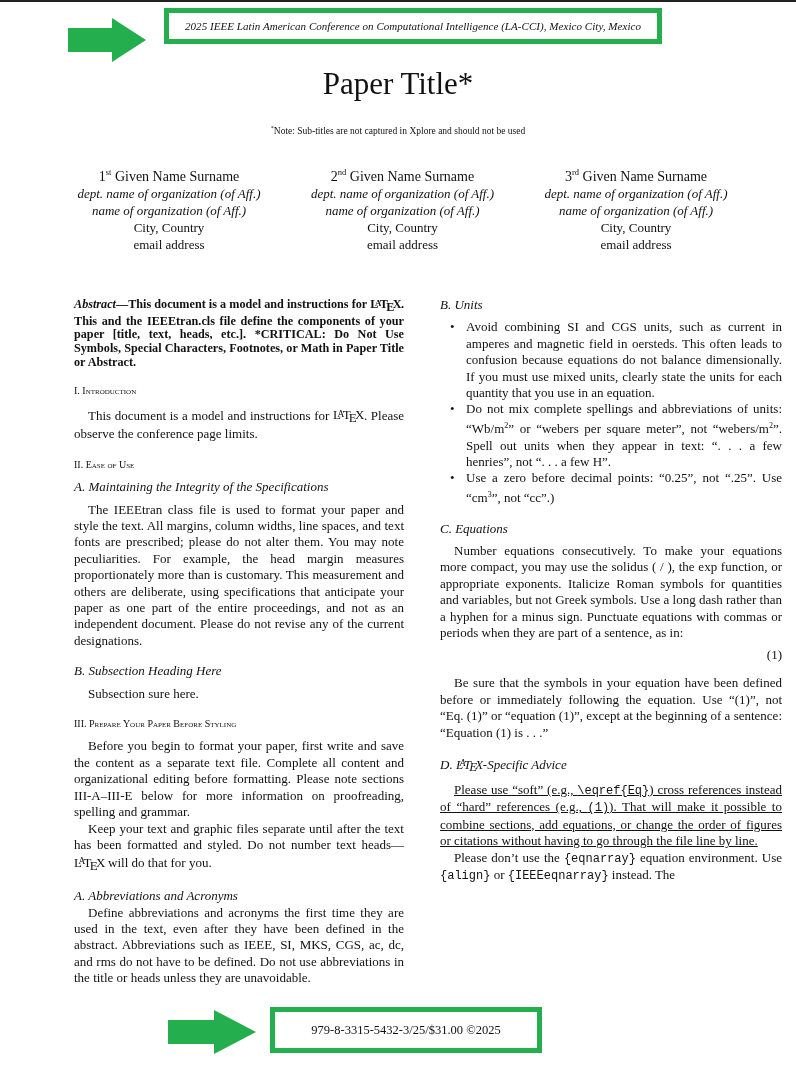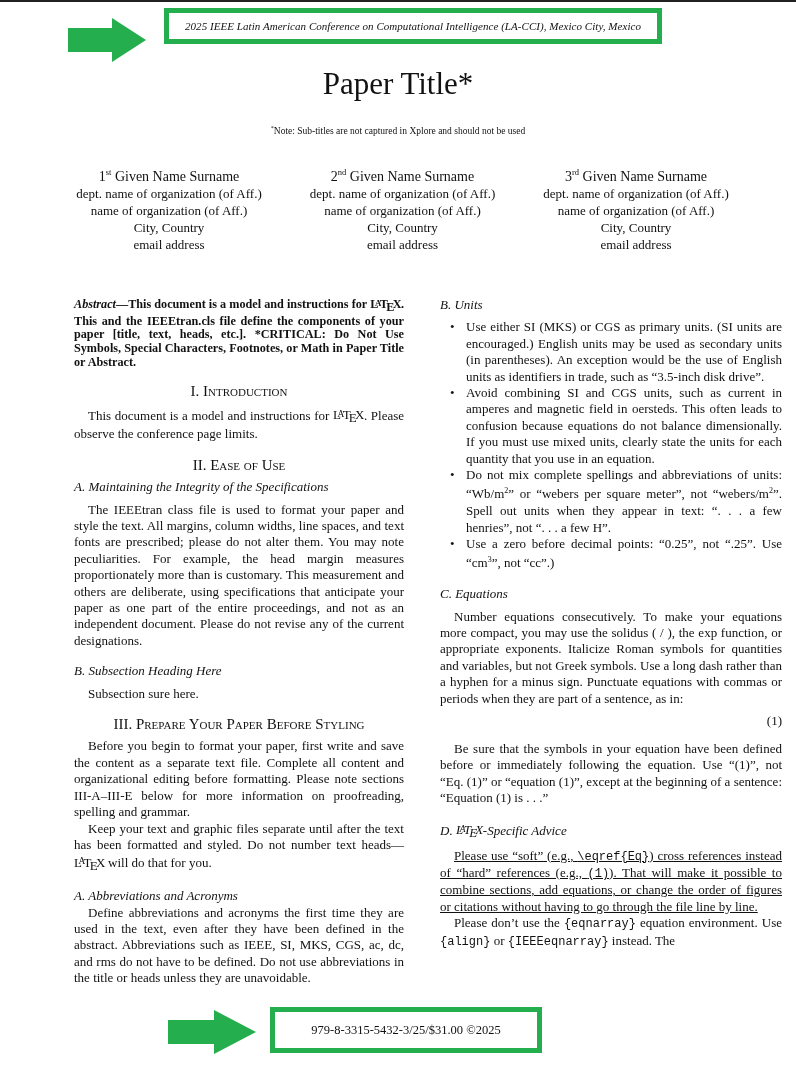--- a/index.html
+++ b/index.html
@@ -22,31 +22,31 @@
   .hdr-box span { font-style: italic; font-size: 11px; letter-spacing: 0.05px; white-space: nowrap; }
 
   .title { position: absolute; top: 66px; left: 0; width: 796px; text-align: center; font-size: 31px; }
   .note { position: absolute; top: 125px; left: 0; width: 796px; text-align: center; font-size: 9.5px; }
   .note sup { font-size: 6px; }
 
   .authors { position: absolute; top: 164px; left: 55px; width: 695px; display: flex; justify-content: space-between; }
   .author { width: 228px; text-align: center; font-size: 13px; line-height: 17px; }
   .author .name { font-size: 14px; }
   .author .name sup { font-size: 8.5px; }
-  .author .it { }
+  .author .it { font-style: italic; }
 
   .col { position: absolute; top: 297px; font-size: 13px; line-height: 16.4px; text-align: justify; }
   .col-left { left: 74px; width: 330px; }
   .col-right { left: 440px; width: 342px; }
   .col p { margin: 0; }
   .indent { text-indent: 14px; }
   .abstract { font-weight: bold; font-size: 12.2px; line-height: 13.6px; text-indent: 0; }
   .abstract .ab-label { font-style: italic; }
 
-  .sec-head { text-align: center; font-variant: small-caps; font-size: 15px; margin: 0; }
+  .sec-head { font-variant: small-caps; font-size: 10px; margin: 0; }
   .sub-head { font-style: italic; font-size: 13px; margin: 0; }
 
   .latex { font-variant: normal; letter-spacing: -0.5px; }
   .latex .a { font-size: 0.72em; vertical-align: 0.28em; margin-left: -0.32em; margin-right: -0.12em; }
   .latex .e { vertical-align: -0.22em; margin-left: -0.1em; margin-right: -0.1em; }
 
   .mono { font-family: "Liberation Mono", "DejaVu Sans Mono", monospace; font-size: 12px; }
 
   ul.units { margin: 0; padding-left: 0; list-style: none; }
   ul.units li { position: relative; padding-left: 18px; margin-left: 8px; }
@@ -127,21 +127,20 @@
   <p class="indent" style="margin-top:6px;">Before you begin to format your paper, first write and save the content as a separate text file. Complete all content and organizational editing before formatting. Please note sections III-A–III-E below for more information on proofreading, spelling and grammar.</p>
   <p class="indent"><span>Keep your text and graphic files separate until after the text has been formatted and styled. Do not number text heads—</span><span class="latex"><span>L</span><span class="a">A</span><span>T</span><span class="e">E</span><span>X</span></span><span> will do that for you.</span></p>
 
   <p class="sub-head" style="margin-top:14px;">A. Abbreviations and Acronyms</p>
   <p class="indent" style="margin-top:0;">Define abbreviations and acronyms the first time they are used in the text, even after they have been defined in the abstract. Abbreviations such as IEEE, SI, MKS, CGS, ac, dc, and rms do not have to be defined. Do not use abbreviations in the title or heads unless they are unavoidable.</p>
 </div>
 
 <div class="col col-right">
   <p class="sub-head">B. Units</p>
   <ul class="units" style="margin-top:6px;">
-    <li>Use either SI (MKS) or CGS as primary units. (SI units are encouraged.) English units may be used as secondary units (in parentheses). An exception would be the use of English units as identifiers in trade, such as “3.5-inch disk drive”.</li>
     <li>Avoid combining SI and CGS units, such as current in amperes and magnetic field in oersteds. This often leads to confusion because equations do not balance dimensionally. If you must use mixed units, clearly state the units for each quantity that you use in an equation.</li>
     <li><span>Do not mix complete spellings and abbreviations of units: “Wb/m</span><sup style="font-size:8px;">2</sup><span>” or “webers per square meter”, not “webers/m</span><sup style="font-size:8px;">2</sup><span>”. Spell out units when they appear in text: “. . . a few henries”, not “. . . a few H”.</span></li>
     <li><span>Use a zero before decimal points: “0.25”, not “.25”. Use “cm</span><sup style="font-size:8px;">3</sup><span>”, not “cc”.)</span></li>
   </ul>
 
   <p class="sub-head" style="margin-top:14px;">C. Equations</p>
   <p class="indent" style="margin-top:6px;">Number equations consecutively. To make your equations more compact, you may use the solidus ( / ), the exp function, or appropriate exponents. Italicize Roman symbols for quantities and variables, but not Greek symbols. Use a long dash rather than a hyphen for a minus sign. Punctuate equations with commas or periods when they are part of a sentence, as in:</p>
   <div class="eq-row">
     <span class="eqnum">(1)</span>
   </div>

